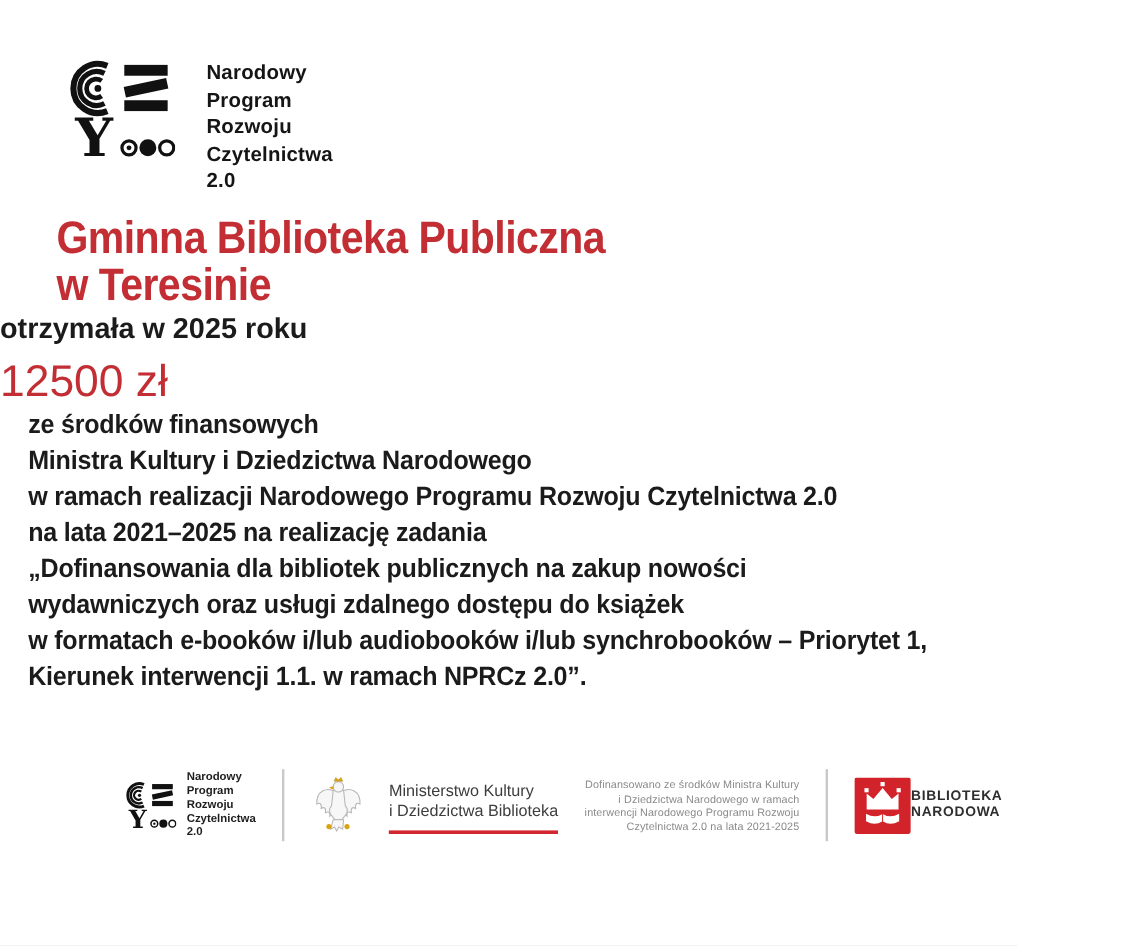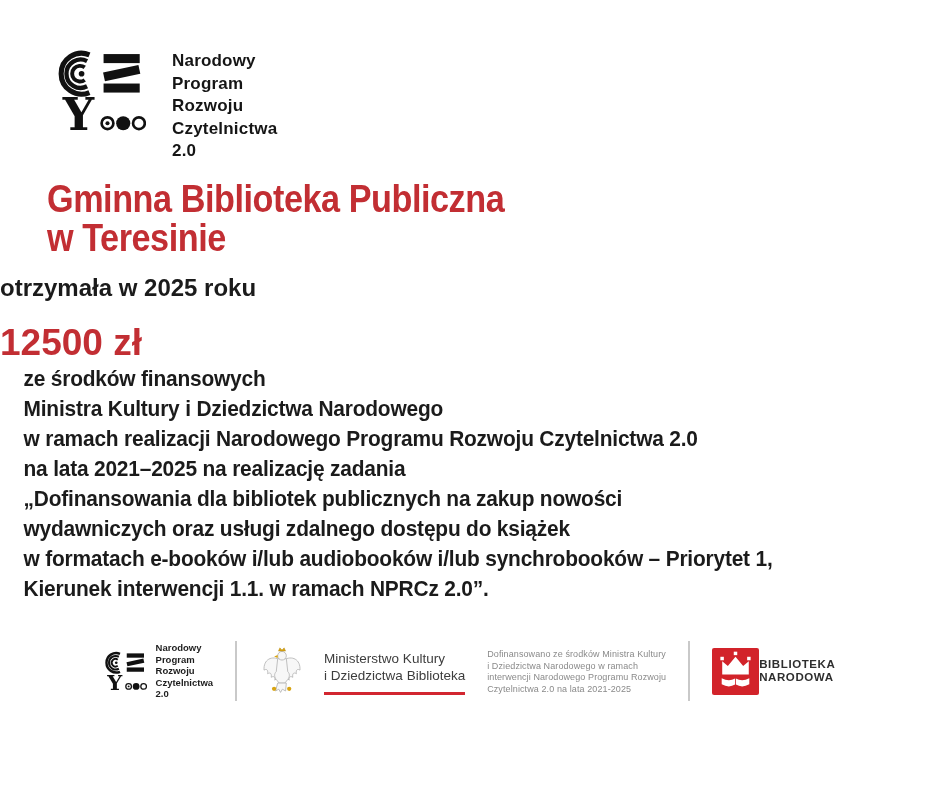--- a/index.html
+++ b/index.html
@@ -29,26 +29,26 @@
   .main { position:absolute; top:0; left:0; right:0; text-align:left; }
   .title {
     margin-top:180px;
     color:#c22e33;
     font-weight:bold;
     font-size:38px; line-height:39px;
     letter-spacing:-0.5px;
     transform:scaleX(0.90); transform-origin:center;
   }
   .subtitle {
-    margin-top:13px;
+    margin-top:0;
     font-weight:bold; font-size:24px; line-height:33px; color:#1b1b1b;
   }
   .amount {
-    margin-top:18px;
-    color:#c22e33; font-weight:bold; font-size:37px; line-height:42px;
+    margin-top:6px;
+    color:#c22e33; font-weight:normal; font-size:37px; line-height:42px;
   }
   .body-text {
     font-weight:bold; font-size:22px; line-height:30px; color:#1b1b1b;
     letter-spacing:-0.2px;
     transform:scaleX(0.95); transform-origin:center;
   }
 
   
   .footer {
     position:absolute; top:641px; left:0; right:0;
@@ -63,21 +63,21 @@
   }
 
   .f-ministry { display:flex; align-items:flex-start; gap:19px; padding-top:4px; }
   .f-ministry .eagle { width:46px; height:56px; }
   .f-ministry .ministry-text {
     font-size:13.5px; line-height:16.5px; color:#3d3d3d; padding-top:6px;
   }
   .ministry-line { height:3px; background:#d22630; margin-top:8px; width:100%; }
 
   .f-note {
-    font-size:9px; line-height:11.5px; color:#8a8a8a; text-align:left;
+    font-size:9px; line-height:11.5px; color:#8a8a8a; text-align:right;
     letter-spacing:0.1px; padding-top:2px;
   }
 
   .f-bn { display:flex; align-items:center; gap:0; }
   .f-bn .bn-square { width:47px; height:47px; }
   .f-bn .bn-text {
     font-weight:bold; font-size:11.5px; line-height:13.5px;
     color:#2e2e2e; letter-spacing:0.6px;
   }
 </style>

